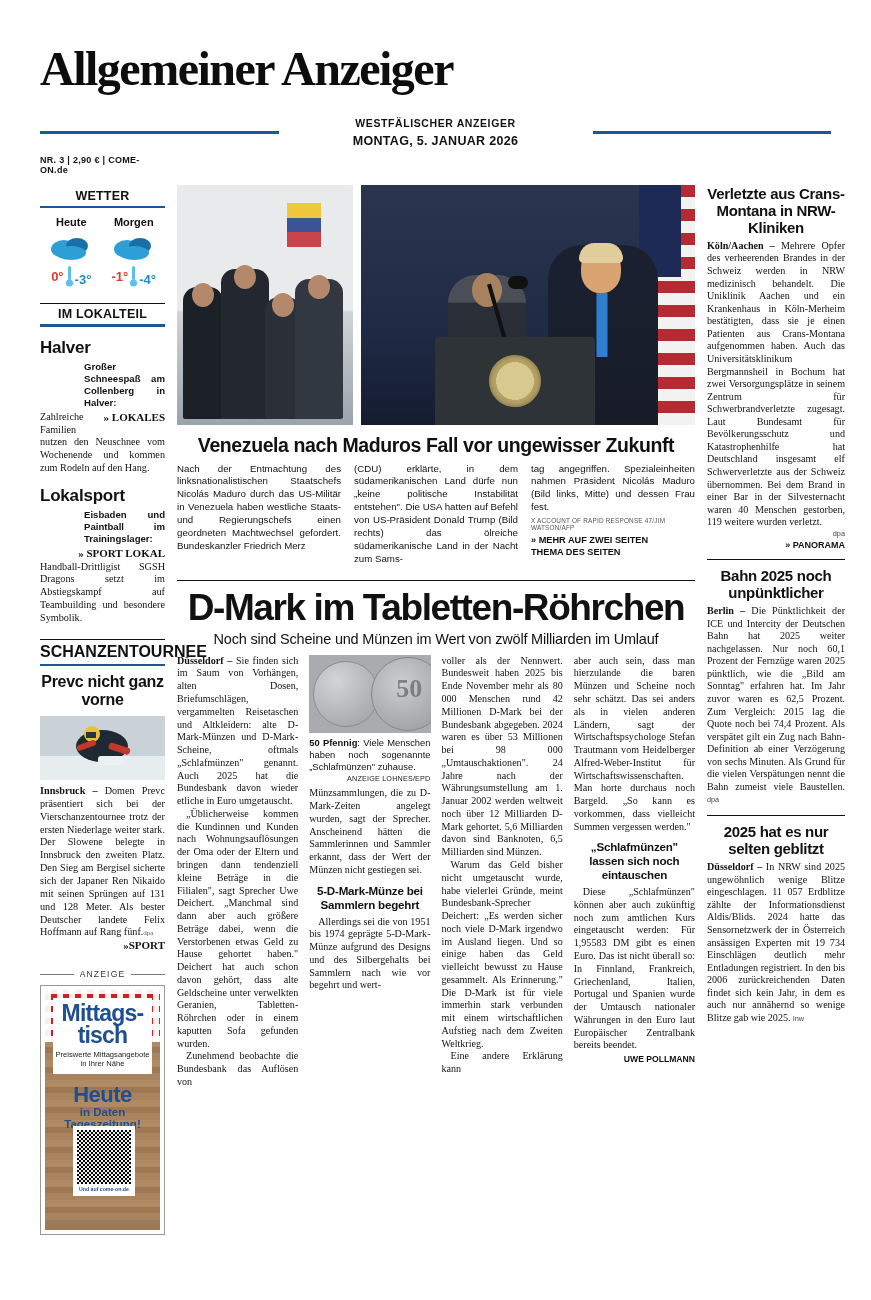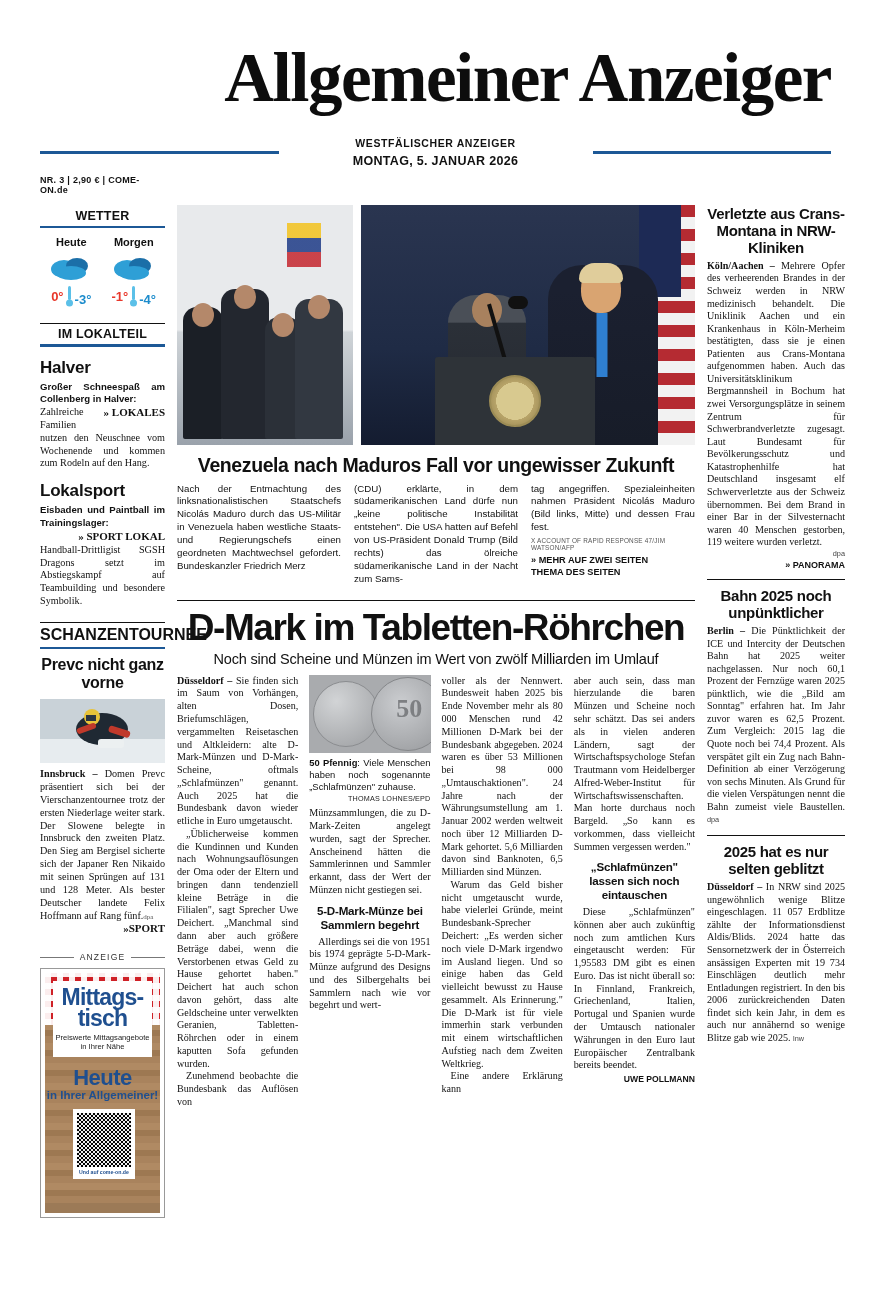--- a/index.html
+++ b/index.html
@@ -10,23 +10,23 @@
     color: #111;
     overflow: hidden;
   }
   .page { position: relative; width: 871px; height: 1300px; padding: 0 40px; }
 
   
   .masthead { padding-top: 46px; }
   .masthead-title {
     font-family: "Liberation Serif", serif;
     font-weight: bold;
-    font-size: 69px;
+    font-size: 48px;
     letter-spacing: -1.5px;
-    text-align: right;
+    text-align: left;
     line-height: 0.95;
     color: #0d0d0d;
   }
   .masthead-rule-row {
     display: flex; align-items: center; justify-content: center;
     gap: 12px; margin-top: 25px;
   }
   .mh-rule { flex: 1; height: 3px; background: #1c5896; }
   .mh-center { text-align: center; width: 290px; }
   .mh-center .line1 {
@@ -83,21 +83,21 @@
   
   .teaser { margin-top: 11px; }
   .teaser-town {
     font-family: "Liberation Sans", sans-serif;
     font-weight: bold; font-size: 17px; letter-spacing: -0.2px;
     margin-bottom: 3px; color: #111;
   }
   .teaser-lead {
     font-family: "Liberation Sans", sans-serif;
     font-weight: bold; font-size: 9.6px; line-height: 1.28;
-    text-align: justify; color: #111;
+    text-align: justify; color: #111; margin-left: 44px;
   }
   .teaser-body {
     font-family: "Liberation Serif", serif;
     font-size: 10.2px; line-height: 1.26; text-align: justify;
     color: #111; margin-top: 1px;
   }
   .ref {
     font-family: Liberation Serif, serif;
     font-weight: bold; font-size: 11px; white-space: nowrap;
   }
@@ -467,21 +467,21 @@
       <div class="ad-box">
         <div class="ad-inner">
           <div class="checker"></div>
           <div class="ad-wood"></div>
           <div class="ad-white-card">
             <div class="ad-t1">Mittags-</div>
             <div class="ad-t1">tisch</div>
             <div class="ad-t2">Preiswerte Mittagsangebote in Ihrer Nähe</div>
           </div>
           <div class="ad-heute">Heute</div>
-          <div class="ad-sub">in Ihrer Allgemeiner!</div>
+          <div class="ad-sub">in Daten Tageszeitung!</div>
           <div class="qr-card">
             <div class="qr"></div>
             <div class="qr-cap">Und auf come-on.de</div>
           </div>
 
         </div>
       </div>
 
     </div>
 
@@ -559,21 +559,21 @@
           <div>
             <div class="photo coin-photo">
               <div class="coin-art">
                 <div class="coin1"></div>
                   <div class="coin2"></div>
               </div>
             </div>
             <div class="cap-sans">
               <b>50 Pfennig</b><span>: Viele Menschen haben noch sogenannte „Schlafmünzen" zuhause.</span>
             </div>
-            <div class="cap-credit">THOMAS LOHNES/EPD</div>
+            <div class="cap-credit">ANZEIGE LOHNES/EPD</div>
             <div class="body-serif" style="margin-top:4px;">
               <p class="noind">Münzsammlungen, die zu D-Mark-Zeiten angelegt wurden, sagt der Sprecher. Anscheinend hätten die Sammlerinnen und Sammler erkannt, dass der Wert der Münzen nicht gestiegen sei.</p>
             </div>
             <div class="subhead-sans">5-D-Mark-Münze bei Sammlern begehrt</div>
             <div class="body-serif">
               <p>Allerdings sei die von 1951 bis 1974 geprägte 5-D-Mark-Münze aufgrund des Designs und des Silbergehalts bei Sammlern nach wie vor begehrt und wert-</p>
             </div>
           </div>
 
           <div>

